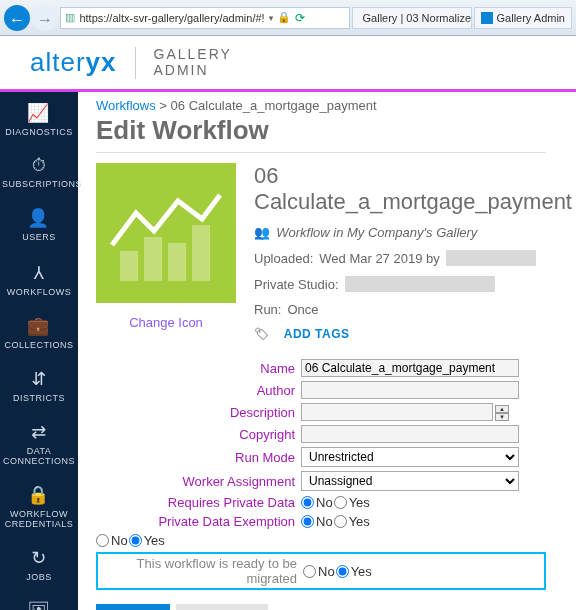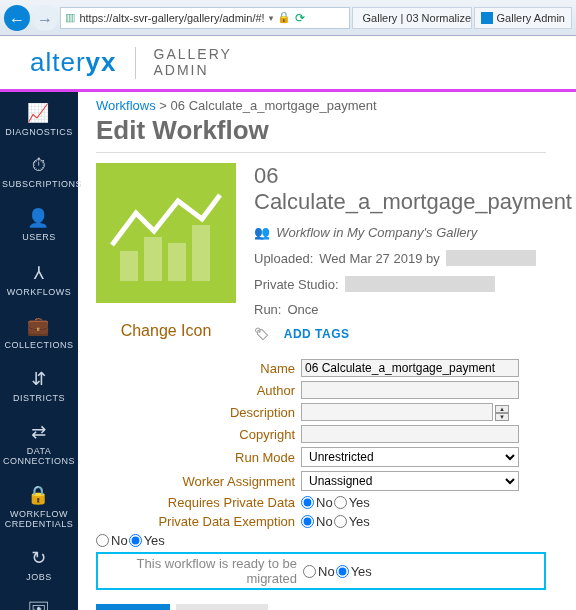--- a/index.html
+++ b/index.html
@@ -35,33 +35,33 @@
 .content { flex:1; padding: 6px 30px 0 18px; overflow:auto; }
 .breadcrumb { color:#0a84d6; font-size:13px; margin-bottom:2px; }
 .breadcrumb .sep, .breadcrumb .cur { color:#666; }
 h1.edit-title { color:#6c6c6c; font-weight:700; font-size:26px; margin-bottom:6px; }
 .hr { border:0; border-top:1px solid #ddd; margin-bottom:10px; }
 
 .top-row { display:flex; gap:18px; margin-bottom:18px;}
 .icon-col { text-align:center; }
 .wf-icon { width:140px; height:140px; background:#a3cd3b; display:flex; align-items:center; justify-content:center; }
 .wf-icon svg { width:120px; height:120px; }
-.change-icon { color:#a16207; font-size:16px; margin-top:19px; display:inline-block; }
+.change-icon { color:#8b5cf6; font-size:13px; margin-top:12px; display:inline-block; }
 
 .info-col { flex:1; }
 .wf-name { color:#6c6c6c; font-size:22px; font-weight:400; margin-bottom:10px; }
 .info-line { color:#666; font-size:13px; margin-bottom:10px; display:flex; align-items:center; gap:6px; }
 .info-line .lbl { font-style:italic; }
 .info-line .redact { background:#d9d9d9; display:inline-block; height:16px; }
 .tag-row { display:flex; align-items:center; gap:14px; color:#0a84d6; font-size:12px; font-weight:600; letter-spacing:0.5px; }
 .tag-ic { color:#999; }
 
 .form { }
 .form-row { display:flex; align-items:center; margin-bottom:4px; font-size:13px; }
-.form-row .flabel { width:205px; text-align:right; padding-right:6px; color:#a16207; }
+.form-row .flabel { width:205px; text-align:right; padding-right:6px; color:#a21caf; }
 .form-row .fcontrol { flex:1; }
 .form-row input[type=text], .form-row select { width:218px; border:1px solid #aaa; background:#f4f4f4; height:18px; font-size:12px; padding:0 3px; }
 .form-row.desc input { width:192px; }
 .form-row select { background:#fff; height:20px; }
 .spinner { width:14px; display:inline-flex; flex-direction:column; vertical-align:middle; margin-left:2px; }
 .spinner span { height:8px; border:1px solid #999; background:#eee; font-size:7px; text-align:center; line-height:6px; }
 .radio-group { display:flex; align-items:center; gap:1px; }
 .radio-group input { margin:0 1px 0 0; }
 .highlight-row { border:2px solid #00bcf2; padding:2px 0; margin-top:2px; }
 

